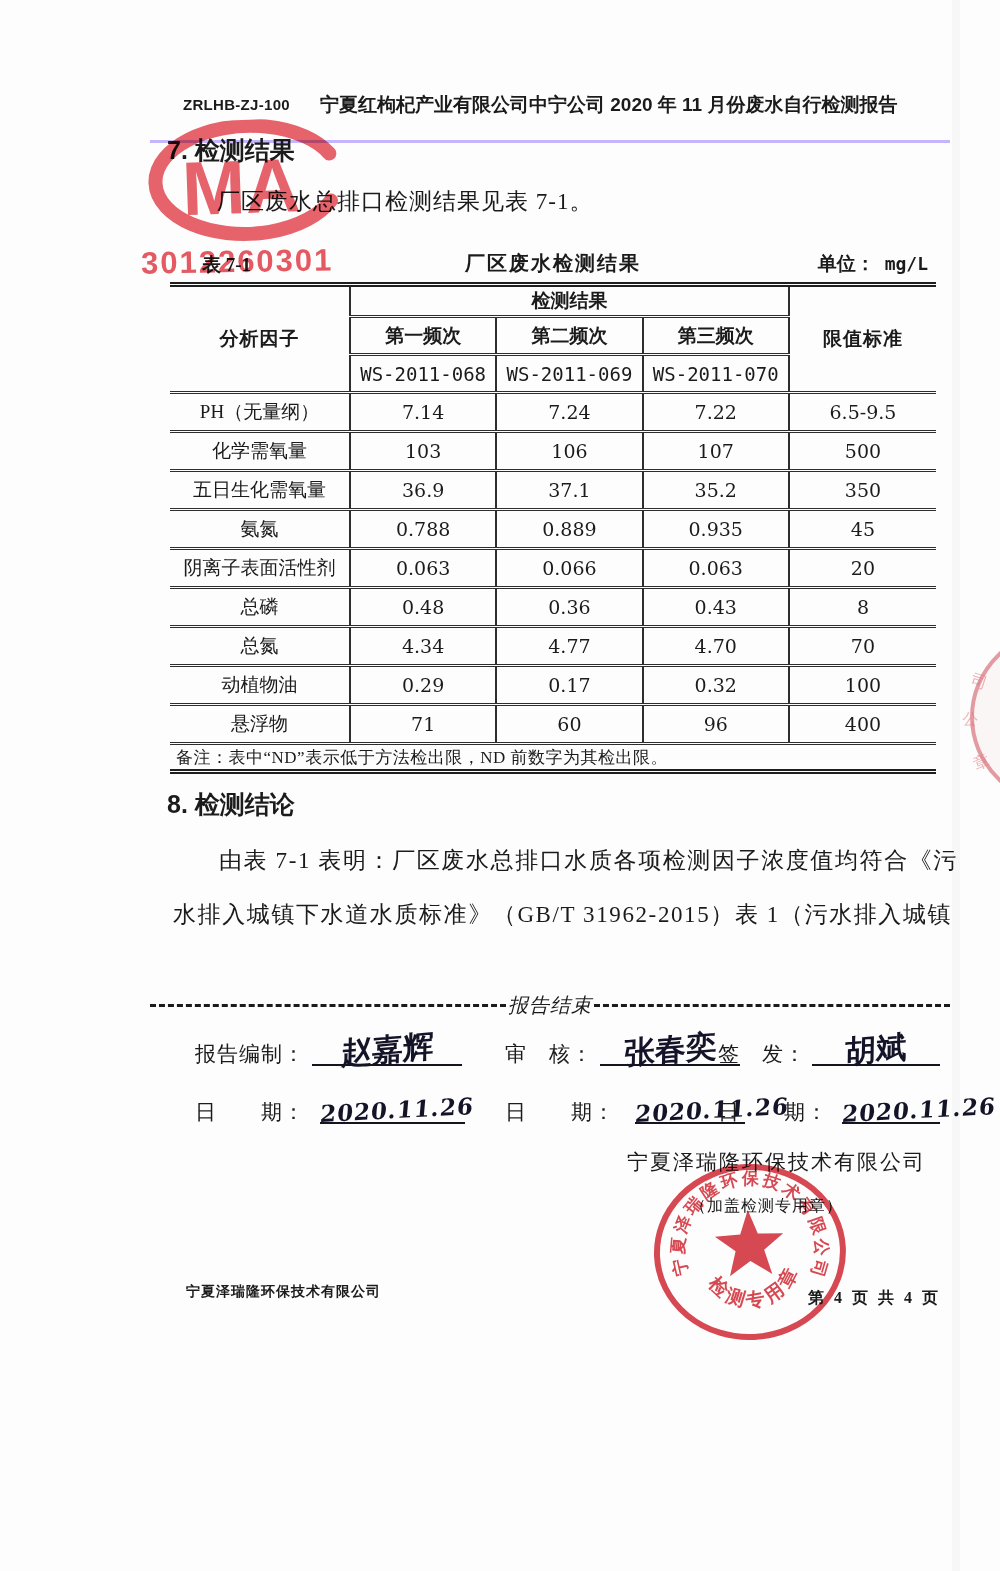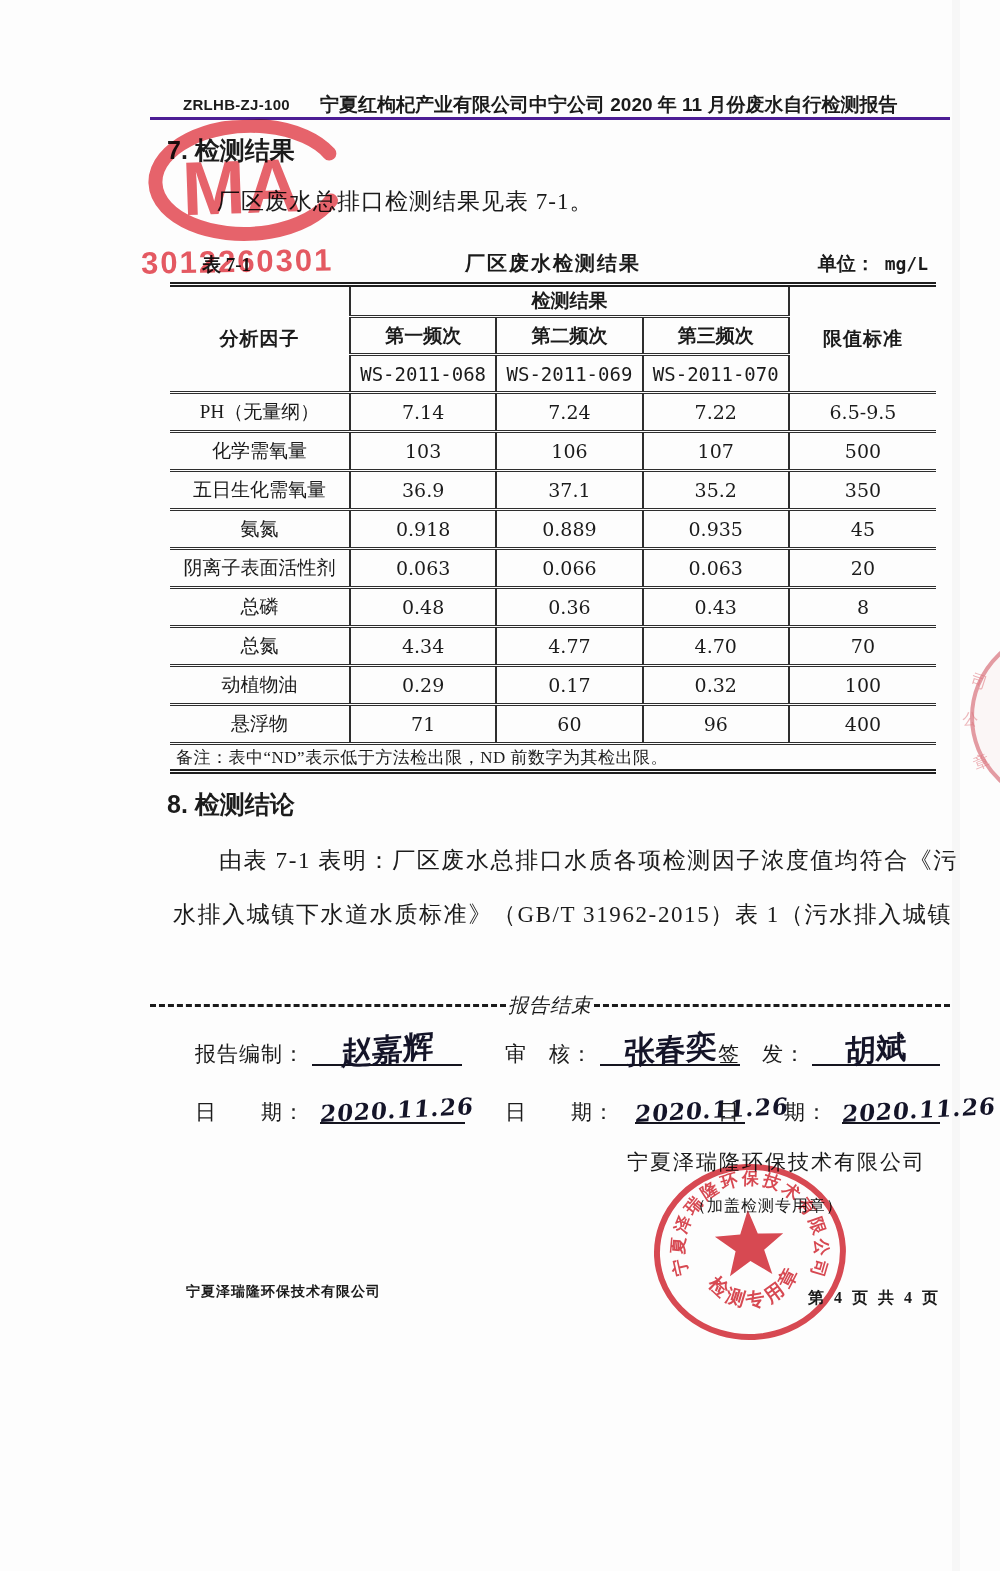--- a/index.html
+++ b/index.html
@@ -6,21 +6,21 @@
   html,body { background:#e8e8e8; }
   .page {
     position:relative; width:1000px; height:1571px; margin:0 auto;
     background:#fdfdfd; overflow:hidden; color:#1b1b1b;
     font-family:"Liberation Serif", serif;
   }
   .scan-streak { position:absolute; top:0; bottom:0; width:8px; background:rgba(0,0,0,0.025); }
 
   
   .doc-header { position:absolute; left:150px; top:92px; width:800px;
-    border-bottom:3px solid #4c1d95; padding-bottom:1px; }
+    border-bottom:3px solid #c4b5fd; padding-bottom:24px; }
   .doc-code { position:absolute; left:33px; top:4px; font-family:"Liberation Sans",sans-serif;
     font-weight:bold; font-size:15px; letter-spacing:.3px; }
   .doc-title { position:absolute; left:170px; top:0; font-family:"Liberation Sans",sans-serif;
     font-weight:bold; font-size:19px; white-space:nowrap; }
   .doc-header .spacer { height:24px; }
 
   
   .sec7-heading { position:absolute; left:167px; top:134px; font-family:"Liberation Sans",sans-serif;
     font-weight:bold; font-size:25px; }
   .sec7-intro { position:absolute; left:217px; top:186px; font-size:23px; letter-spacing:1px; }
@@ -160,21 +160,21 @@
       </tr>
       <tr class="drow">
         <td>五日生化需氧量</td>
         <td class="vline num">36.9</td>
         <td class="vline num">37.1</td>
         <td class="vline num">35.2</td>
         <td class="vline num">350</td>
       </tr>
       <tr class="drow">
         <td>氨氮</td>
-        <td class="vline num">0.918</td>
+        <td class="vline num">0.788</td>
         <td class="vline num">0.889</td>
         <td class="vline num">0.935</td>
         <td class="vline num">45</td>
       </tr>
       <tr class="drow">
         <td>阴离子表面活性剂</td>
         <td class="vline num">0.063</td>
         <td class="vline num">0.066</td>
         <td class="vline num">0.063</td>
         <td class="vline num">20</td>

